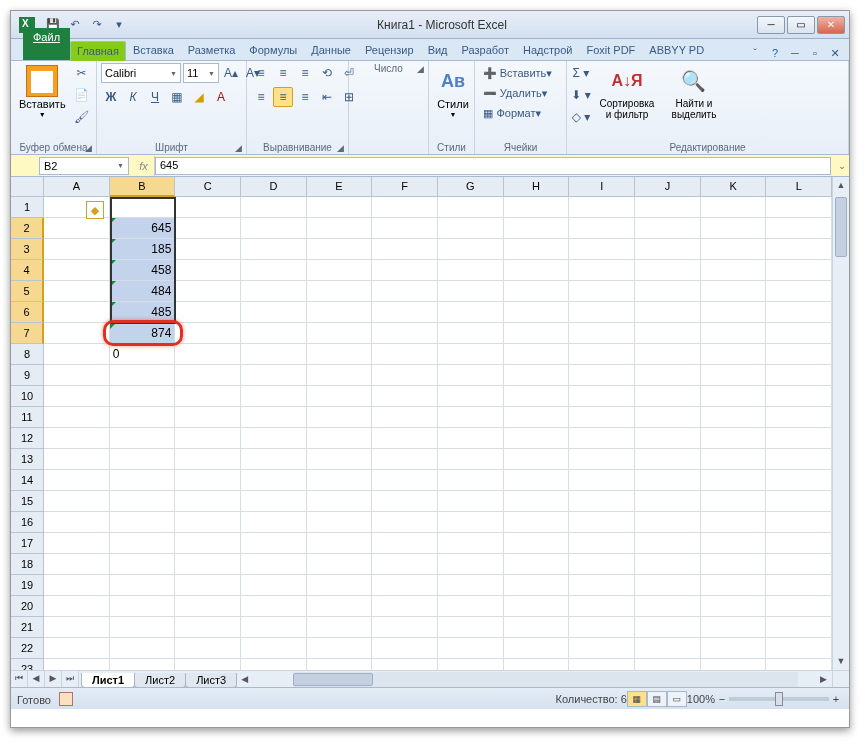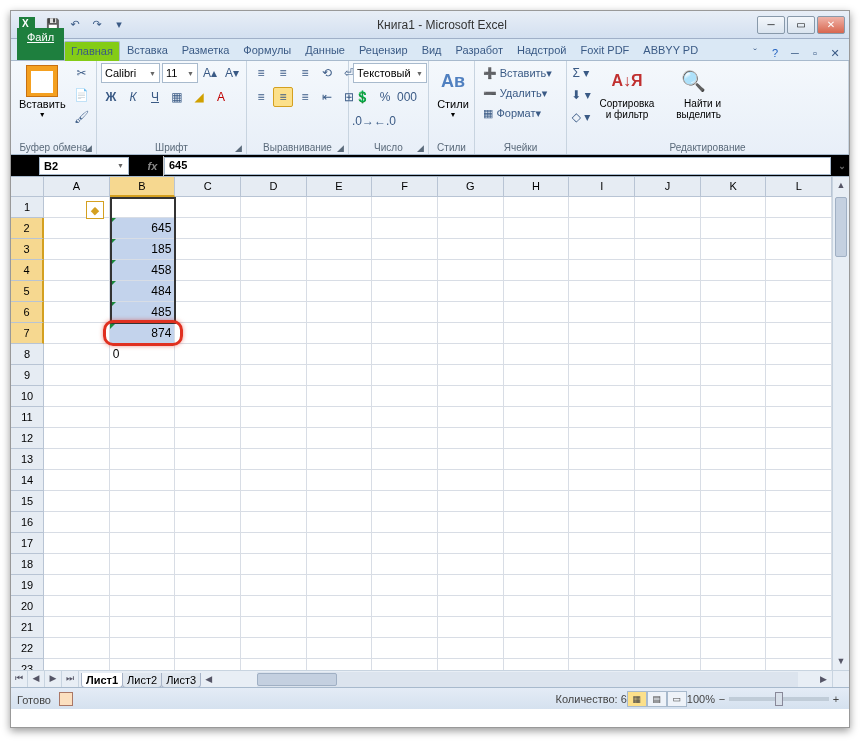--- a/index.html
+++ b/index.html
@@ -13,48 +13,48 @@
 .titlebar-icon::after { content:"X"; color:#fff; font-size:10px; font-weight:bold; position:absolute; left:3px; top:1px; }
 .title-qat { display:flex; gap:2px; margin-left:4px; }
 .qat-btn { width:20px; height:20px; background:transparent; border:none; cursor:pointer; border-radius:2px; display:flex; align-items:center; justify-content:center; font-size:11px; color:#3a5a85;}
 .titlebar-title { flex:1; text-align:center; font-size:12px; color:#333; }
 .win-controls { display:flex; margin-right:4px; }
 .win-btn { width:28px; height:18px; border:1px solid #8899aa; background:linear-gradient(#f4f7fb,#dae4ef); margin-left:2px; border-radius:2px; display:flex; align-items:center; justify-content:center; font-size:10px; cursor:pointer; }
 .win-btn.close { background:linear-gradient(#f0b3a8,#d8664f); color:#fff; }
 
 
 .ribbon-tabs { height:22px; background:#dae8f5; display:flex; align-items:flex-end; border-bottom:1px solid #a8bacd; font-size:11px; }
-.file-tab { background:#1e7f3e; color:#fff; padding:3px 10px; height:32px; margin-left:6px; cursor:pointer;text-decoration:underline; }
+.file-tab { background:#1e7f3e; color:#fff; padding:3px 10px; height:32px; margin-left:12px; cursor:pointer;text-decoration:underline; }
 .rtab { padding:3px 6px; height:20px; color:#3a5a85; cursor:pointer; border:1px solid transparent; border-bottom:none;}
 .rtab.active { background:#84cc16; border-color:#a8bacd; border-radius:2px 2px 0 0; color:#3a5a85; position:relative; top:1px;}
 .tabs-right { margin-left:auto; display:flex; gap:4px; margin-right:6px; color:#3a5a85; }
 .tabs-right span { cursor:pointer; width:16px; text-align:center; }
 
 
 .ribbon { height:94px; background:linear-gradient(#f4f8fc,#e8eff8); border-bottom:1px solid #a8bacd; display:flex; font-size:11px; }
 .rgroup { border-right:1px solid #c8d4e0; padding:2px 4px 0 4px; display:flex; flex-direction:column; }
 .rgroup-content { flex:1; display:flex; align-items:flex-start; gap:2px; }
 .rgroup-label { text-align:center; font-size:10px; color:#5a6a7a; padding-bottom:1px; position:relative; }
 .rgroup-label .dlg { position:absolute; right:0; bottom:1px; font-size:9px; color:#5a6a7a; cursor:pointer;}
 .big-btn { display:flex; flex-direction:column; align-items:center; gap:1px; padding:2px 4px; cursor:pointer; border-radius:2px; }
 .big-icon { width:32px; height:32px; display:flex; align-items:center; justify-content:center; font-size:22px;font-weight:bold;}
 .vcol { display:flex; flex-direction:column; gap:2px; }
 .sm-btn { width:20px; height:20px; border:none; background:transparent; cursor:pointer; display:flex; align-items:center; justify-content:center; font-size:12px; border-radius:2px; color:#3a5a85;}
 .sm-btn.active {background:#fce08a; border:1px solid #d4a020;}
 .font-row { display:flex; gap:2px; margin-bottom:2px; }
 .combo { height:20px; border:1px solid #a8bacd; background:#fff; font-size:11px; padding:1px 3px; cursor:pointer; display:flex; align-items:center; justify-content:space-between;}
-.combo-font{width:59px;} .combo-size{width:36px;}
+.combo-font{width:80px;} .combo-size{width:36px;}
 .dd-arrow{font-size:7px; color:#666; margin-left:3px;}
 .clipboard-icon { width:32px; height:32px; background:#f4a020; border:1px solid #c87010; position:relative; }
 .clipboard-icon::before{content:""; position:absolute; left:4px; top:5px; right:4px; bottom:3px; background:#fff;}
 
 
-.formula-bar { height:22px; background:#000000; border-bottom:1px solid #a8bacd; display:flex; align-items:center; font-size:11px;font-weight:bold; }
+.formula-bar { height:22px; background:#fef9c3; border-bottom:1px solid #a8bacd; display:flex; align-items:center; font-size:11px; }
 .name-box { width:90px; height:18px; border:1px solid #a8bacd; background:#fff; margin:0 4px 0 28px; padding:1px 4px; display:flex; align-items:center; justify-content:space-between; }
-.fb-btns { display:flex; gap:0;margin-left:9px; }
+.fb-btns { display:flex; gap:0; }
 .fb-btn { width:22px; height:20px; display:flex;align-items:center;justify-content:center; color:#888; cursor:pointer; border-right:1px solid #ccc; font-size:11px; font-style:italic;}
 .formula-input { flex:1; height:18px; border:1px solid #a8bacd; background:#fff; padding:1px 4px; margin-right:4px; }
 .fb-expand { width:14px; cursor:pointer; text-align:center; color:#666; font-size:9px;}
 
 
 .grid-area { position:relative; height:510px; overflow:hidden; background:#fff; }
 .corner { position:absolute; left:0; top:0; width:33px; height:20px; background:#e6ecf3; border-right:1px solid #b8c4d4; border-bottom:1px solid #b8c4d4; }
 .col-headers { position:absolute; left:33px; top:0; right:17px; height:20px; display:flex; }
 .col-h { width:66px; height:20px; background:#e6ecf3; border-right:1px solid #b8c4d4; border-bottom:1px solid #b8c4d4; text-align:center; font-size:11px; line-height:19px; cursor:pointer; }
 .col-h.sel { background:#f6d890; border-bottom:2px solid #d4a020; }
@@ -79,21 +79,21 @@
 
 
 .vscroll { position:absolute; right:0; top:0; width:17px; bottom:17px; background:#e8eef5; border-left:1px solid #c8d4e0;}
 .vscroll-thumb{position:absolute; left:2px; right:2px; top:20px; height:60px; background:#c4d0e0; border:1px solid #a0b0c4; border-radius:2px; cursor:pointer;}
 .vscroll-up,.vscroll-down{position:absolute; left:0;right:0;height:17px; text-align:center; font-size:9px; line-height:16px; cursor:pointer; color:#556;}
 .vscroll-up{top:0;} .vscroll-down{bottom:0;}
 .hscroll-area { position:absolute; left:0; right:17px; bottom:0; height:17px; background:#e8eef5; border-top:1px solid #c8d4e0; display:flex; align-items:center; }
 .sheet-nav { display:flex;}
 .snav-btn{ width:17px; height:16px; text-align:center; font-size:9px; line-height:15px; cursor:pointer; border-right:1px solid #c8d4e0; color:#556;}
 .sheet-tabs{ display:flex; align-items:flex-end; height:17px; margin-left:2px;}
-.sheet-tab{ padding:1px 4px; font-size:11px; background:#e0e7ef; border:1px solid #a8b4c8; border-top:none; border-radius:0 0 4px 4px; cursor:pointer; margin-right:-1px;}
+.sheet-tab{ padding:1px 10px; font-size:11px; background:#e0e7ef; border:1px solid #a8b4c8; border-top:none; border-radius:0 0 4px 4px; cursor:pointer; margin-right:-1px;}
 .sheet-tab.active{ background:#fff; font-weight:bold; }
 .hscroll-track{ flex:1; margin:0 17px 0 40px; height:15px; background:#dce4ee; position:relative;}
 .hscroll-thumb{position:absolute; left:0; width:80px; top:1px; bottom:1px; background:#c4d0e0; border:1px solid #a0b0c4; border-radius:2px; cursor:pointer;}
 .hscroll-left,.hscroll-right{ width:17px; text-align:center; font-size:9px; cursor:pointer; color:#556;}
 .sb-corner{position:absolute; right:0; bottom:0; width:17px; height:17px; background:#e8eef5; border-left:1px solid #c8d4e0; border-top:1px solid #c8d4e0;}
 
 
 .statusbar { height:22px; background:linear-gradient(#e4ecf6,#d5e1ef); border-top:1px solid #a8bacd; display:flex; align-items:center; font-size:11px; padding:0 6px; }
 .status-left{ display:flex; gap:8px; align-items:flex-end; color:#444;}
 .macro-icon{width:14px;height:14px;border:1px solid #a76; background:#fce0c0;}
@@ -210,35 +210,20 @@
           <button class="sm-btn active">≡</button>
           <button class="sm-btn">≡</button>
           <button class="sm-btn">⇤</button>
           <button class="sm-btn">⊞</button>
         </div>
       </div>
       <div class="rgroup-label"><span>Выравнивание</span><span class="dlg">◢</span></div>
     </div>
 
     <div class="rgroup" style="width:80px">
-      <div class="rgroup-content" style="flex-direction:column;">
-        <div class="combo" style="width:74px">
-            <span>Текстовый</span>
-            <span class="dd-arrow">▼</span>
-          </div>
-        <div class="font-row" style="margin-top:2px">
-          <button class="sm-btn">💲</button>
-          <button class="sm-btn">%</button>
-          <button class="sm-btn">000</button>
-        </div>
-        <div class="font-row">
-          <button class="sm-btn">.0→</button>
-          <button class="sm-btn">←.0</button>
-        </div>
-      </div>
       <div class="rgroup-label"><span>Число</span><span class="dlg">◢</span></div>
     </div>
 
     <div class="rgroup" style="width:46px">
       <div class="rgroup-content">
         <div class="big-btn">
           <div class="big-icon" style="font-size:18px;color:#5080c0;">Ав</div>
           <span>Стили</span>
           <span style="font-size:7px">▼</span>
         </div>
@@ -261,21 +246,21 @@
           <button class="sm-btn">Σ ▾</button>
           <button class="sm-btn">⬇ ▾</button>
           <button class="sm-btn">◇ ▾</button>
         </div>
         <div class="big-btn">
           <div class="big-icon" style="font-size:16px;color:#c03030;">A↓Я</div>
           <span style="font-size:10px;width:60px;text-align:center;">Сортировка и фильтр</span>
         </div>
         <div class="big-btn">
           <div class="big-icon" style="font-size:20px;">🔍</div>
-          <span style="font-size:10px;width:54px;text-align:right;">Найти и выделить</span>
+          <span style="font-size:10px;width:54px;text-align:center;">Найти и выделить</span>
         </div>
       </div>
       <div class="rgroup-label">Редактирование</div>
     </div>
   </div>
 
   <div class="formula-bar">
     <div class="name-box">
         <span>B2</span>
         <span class="dd-arrow">▼</span>

